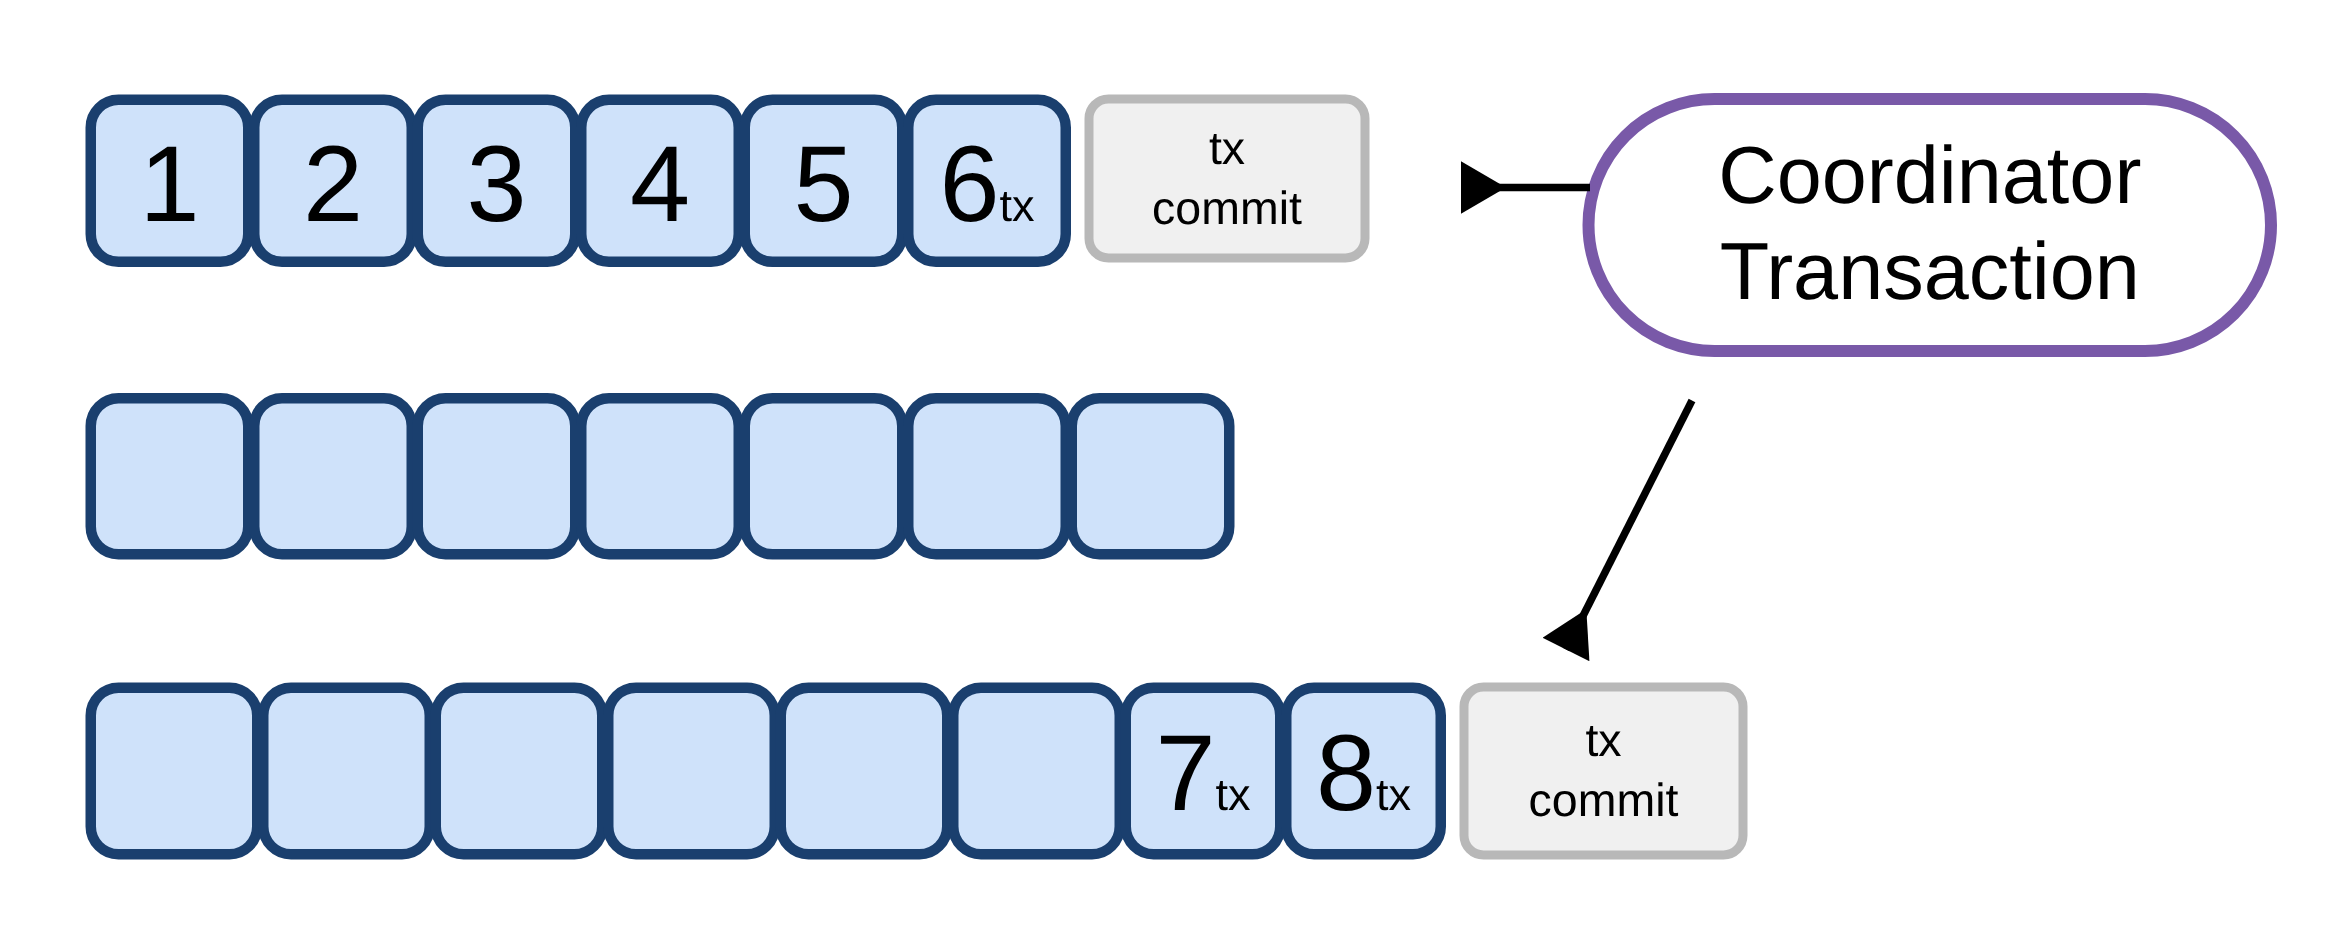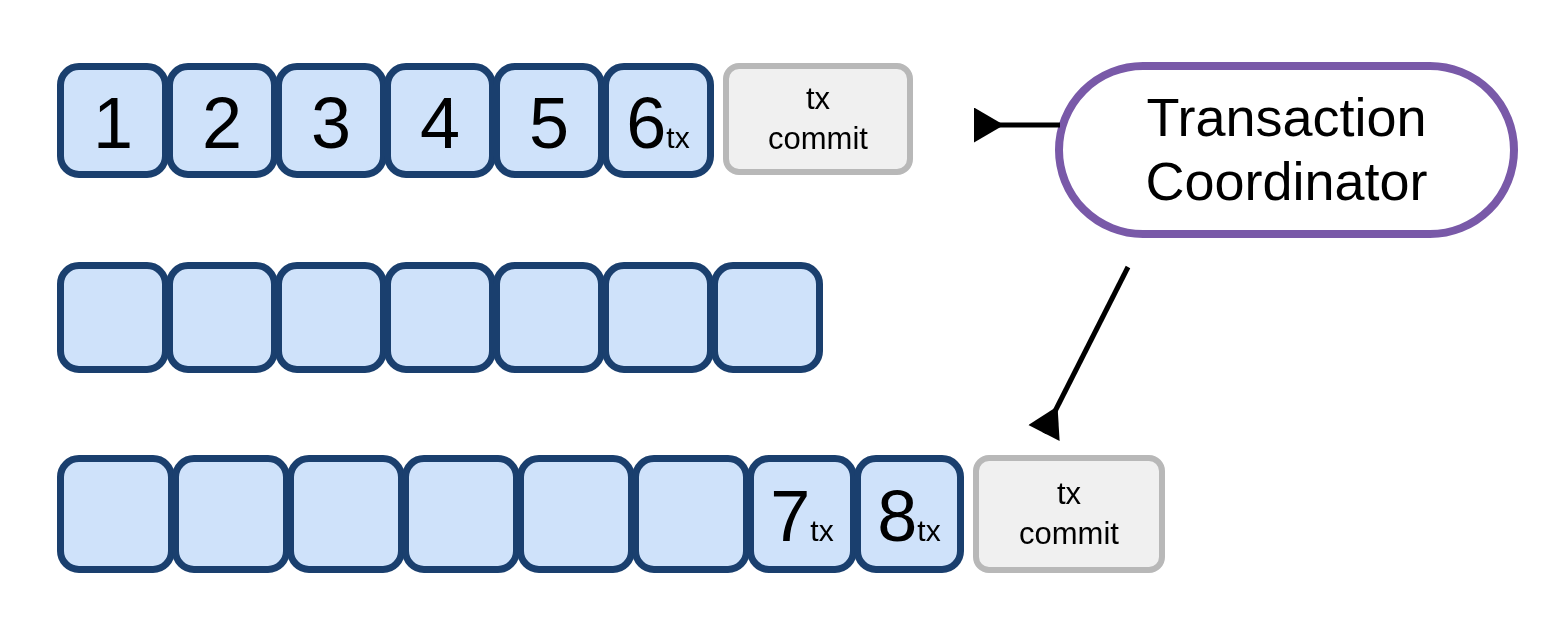--- a/index.html
+++ b/index.html
@@ -261,22 +261,22 @@
       </span>
     </div>
 
     <div class="commit-box" style="width:192px;height:118px;">
       <span class="commit-line">tx</span>
       <span class="commit-line">commit</span>
     </div>
   </div>
 
   <div class="coordinator" style="left:1055px; top:62px; width:463px; height:176px;">
+    <span class="coord-line">Coordinator</span>
     <span class="coord-line">Transaction</span>
-    <span class="coord-line">Coordinator</span>
   </div>
 
   <svg class="arrow-svg" style="left:960px; top:100px;" width="110" height="50" viewBox="0 0 110 50">
     <defs>
       <marker id="head-left" markerWidth="7" markerHeight="7" refX="6" refY="3.5" orient="auto" markerUnits="strokeWidth">
         <path d="M6,0 L6,7 L0,3.5 z" fill="#000000"></path>
       </marker>
     </defs>
     <line x1="100" y1="25" x2="14" y2="25" stroke="#000000" stroke-width="5" marker-end="url(#head-left)"></line>
   </svg>

